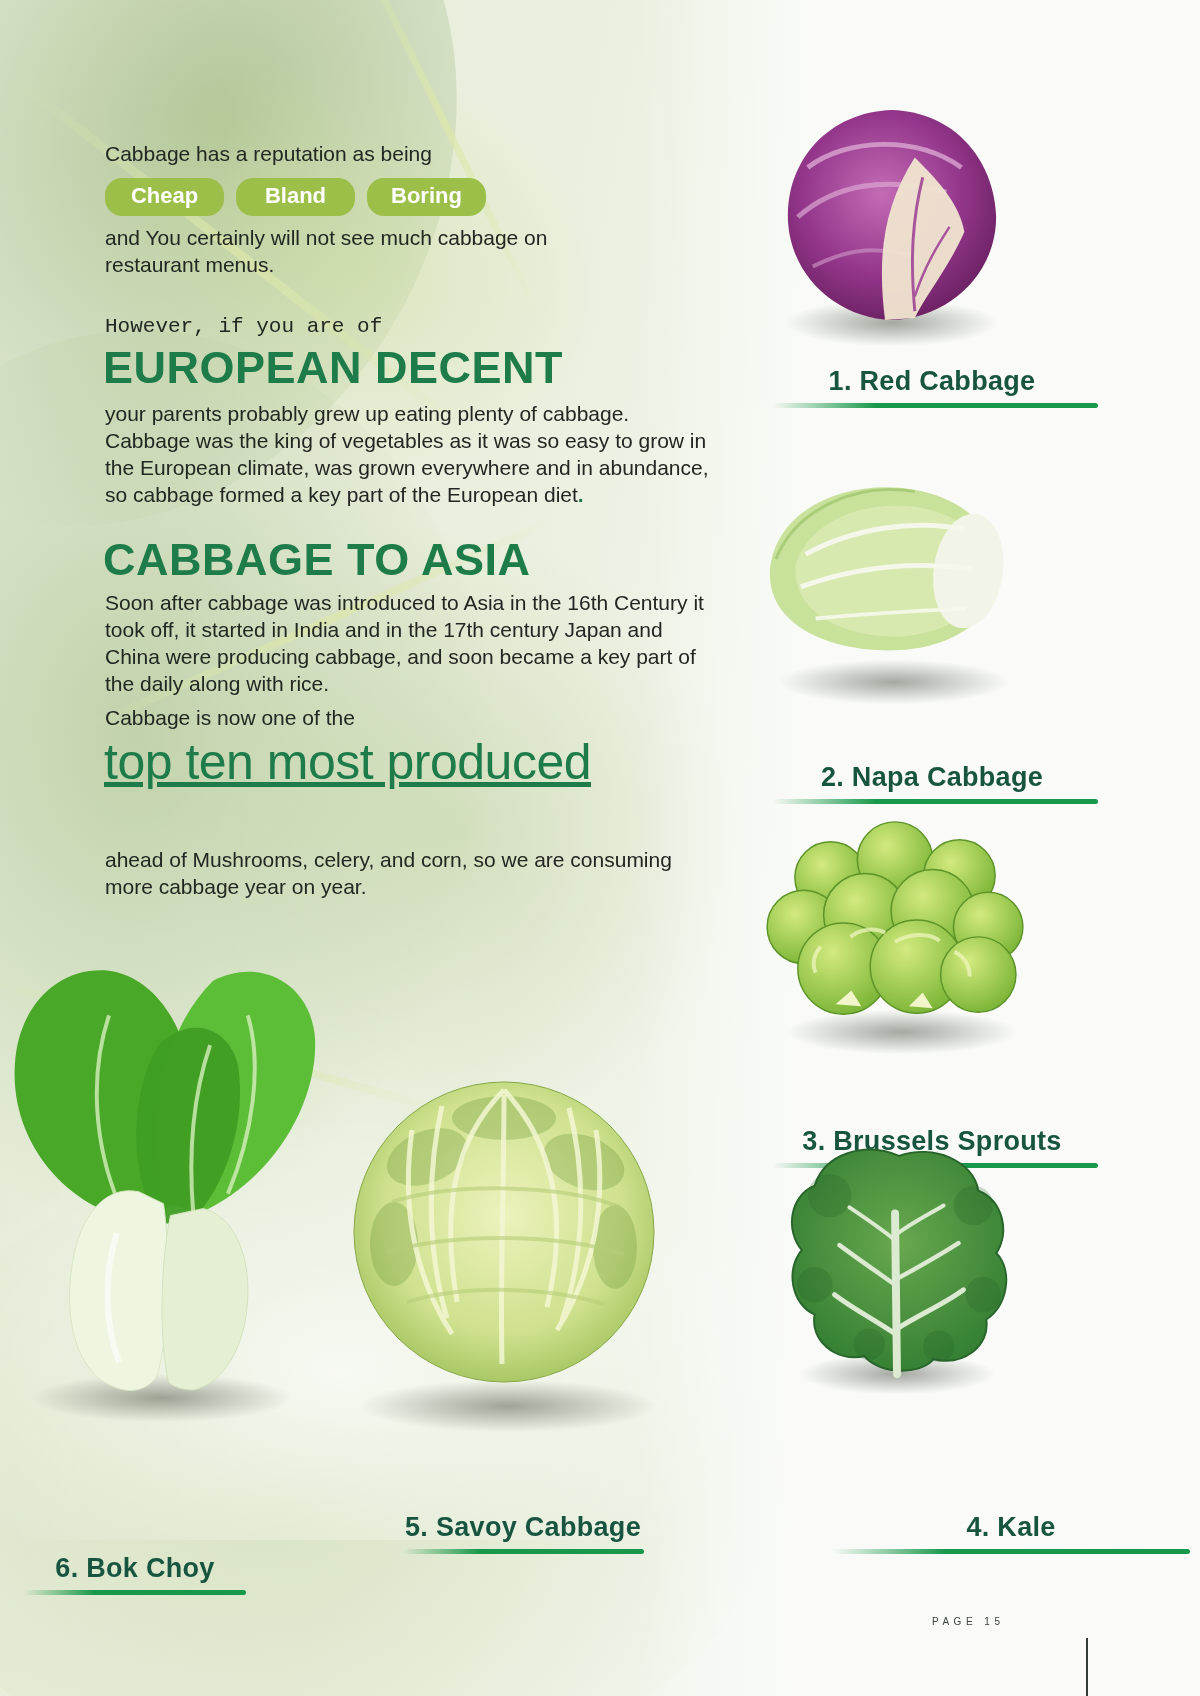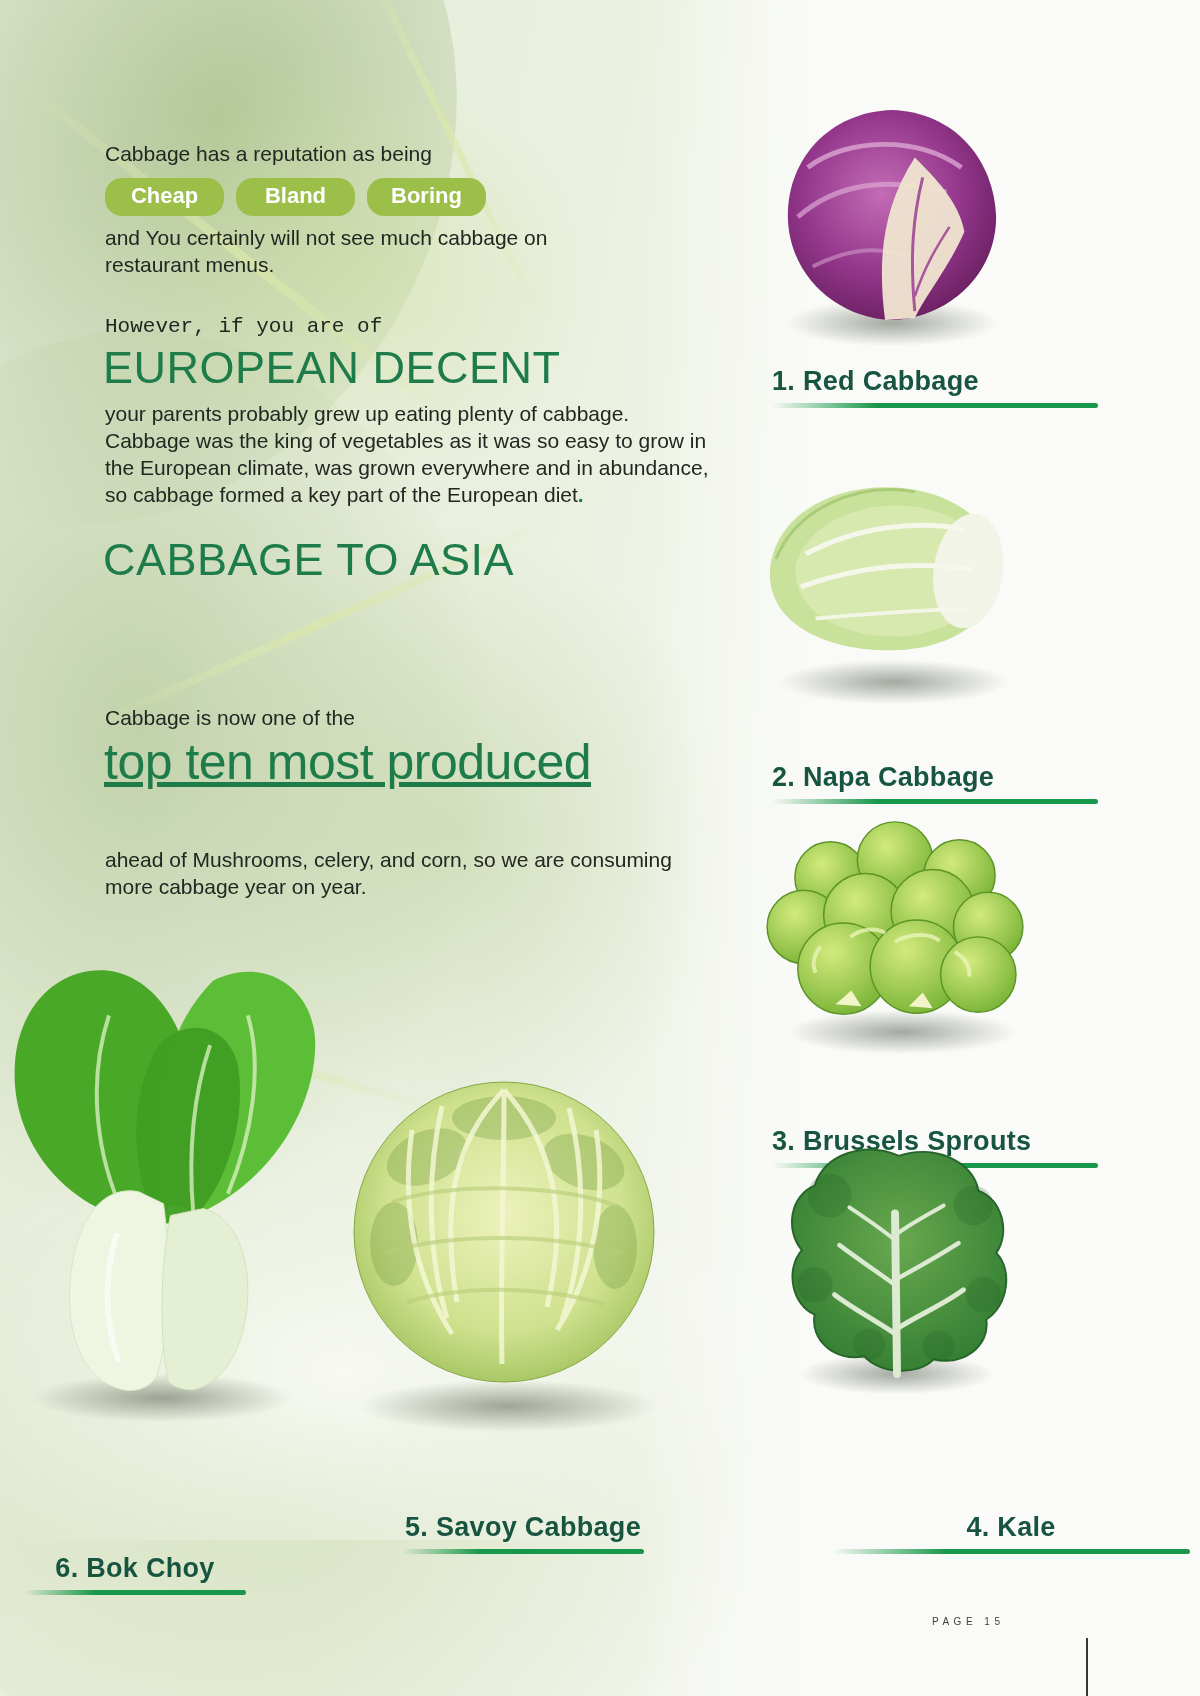--- a/index.html
+++ b/index.html
@@ -42,37 +42,37 @@
     background:radial-gradient(ellipse at 45% 60%, rgba(255,255,255,.75), rgba(255,255,255,0) 72%); }
 
   
   .abs { position:absolute; }
   .body-text { font-size:21px; line-height:27px; color:#222722; }
   .kicker { font-size:21px; color:#222722; }
   .h-green {
     color:#1e7b4a; font-weight:300; letter-spacing:.5px;
     font-family:"Liberation Sans", sans-serif;
   }
-  .h-caps { font-size:45px; line-height:50px; }
+  .h-caps { font-size:45px; line-height:50px;font-weight:bold; }
   .h-lower { font-size:50px; line-height:56px; letter-spacing:-.5px;text-decoration:underline; }
   .h-note { font-size:21px; font-weight:400; letter-spacing:0; }
   .green-dot { color:#1e7b4a; font-weight:700; }
 
   .tag-row { display:flex; gap:12px; }
   .tag {
     display:inline-block; width:119px; padding:5px 0 7px;
     background:#9cbf4a; color:#ffffff; text-align:center;
     font-size:22px; font-weight:700; border-radius:17px;
   }
 
   
   .veg-label {
     font-size:27px; font-weight:600; color:#175540; letter-spacing:.3px;
   }
-  .lbl-right { text-align:left; padding-right:6px; }
+  .lbl-right { text-align:center; padding-right:6px; }
   .lbl-center { text-align:center; }
   .underline {
     height:5px; margin-top:6px; border-radius:3px;
     background:linear-gradient(90deg, rgba(24,152,74,0) 0%, #18984a 32%, #18984a 100%);
   }
 
   .shadow { position:absolute; pointer-events:none;
     background:radial-gradient(ellipse at center, rgba(25,35,20,.38), rgba(25,35,20,0) 66%); }
 
   .veg-img { position:absolute; }
@@ -111,20 +111,21 @@
 
   <div class="abs body-text" style="left:105px; top:224px; width:470px;">and You certainly will not see much cabbage on restaurant menus.</div>
 
   <div class="abs kicker" style="left:105px; top:315px;font-family:Liberation Mono, monospace;">However, if you are of</div>
   <div class="abs h-green h-caps" style="left:103px; top:343px;">EUROPEAN DECENT</div>
   <div class="abs h-green h-caps" style="left:103px; top:535px;">CABBAGE TO ASIA</div>
 
   <div class="abs body-text" style="left:105px; top:400px; width:605px;">
     <span>your parents probably grew up eating plenty of cabbage. Cabbage was the king of vegetables as it was so easy to grow in the European climate, was grown everywhere and in abundance, so cabbage formed a key part of the European diet</span><span class="green-dot">.</span>
   </div>
+  <div class="abs body-text" style="left:105px; top:589px; width:615px;">Soon after cabbage was introduced to Asia in the 16th Century it took off, it started in India and in the 17th century Japan and China were producing cabbage, and soon became a key part of the daily along with rice.</div>
 
   <div class="abs kicker" style="left:105px; top:706px;">Cabbage is now one of the</div>
   <div class="abs h-green h-lower" style="left:104px; top:734px;">
     <div>top ten most produced</div>
   </div>
   <div class="abs body-text" style="left:105px; top:846px; width:620px;">ahead of Mushrooms, celery, and corn, so we are consuming more cabbage year on year.</div>
 
   <div class="shadow" style="left:778px; top:298px; width:228px; height:50px;"></div>
   <div class="veg-img" style="left:768px; top:100px;">
     <svg width="248" height="232" viewBox="0 0 250 234">

